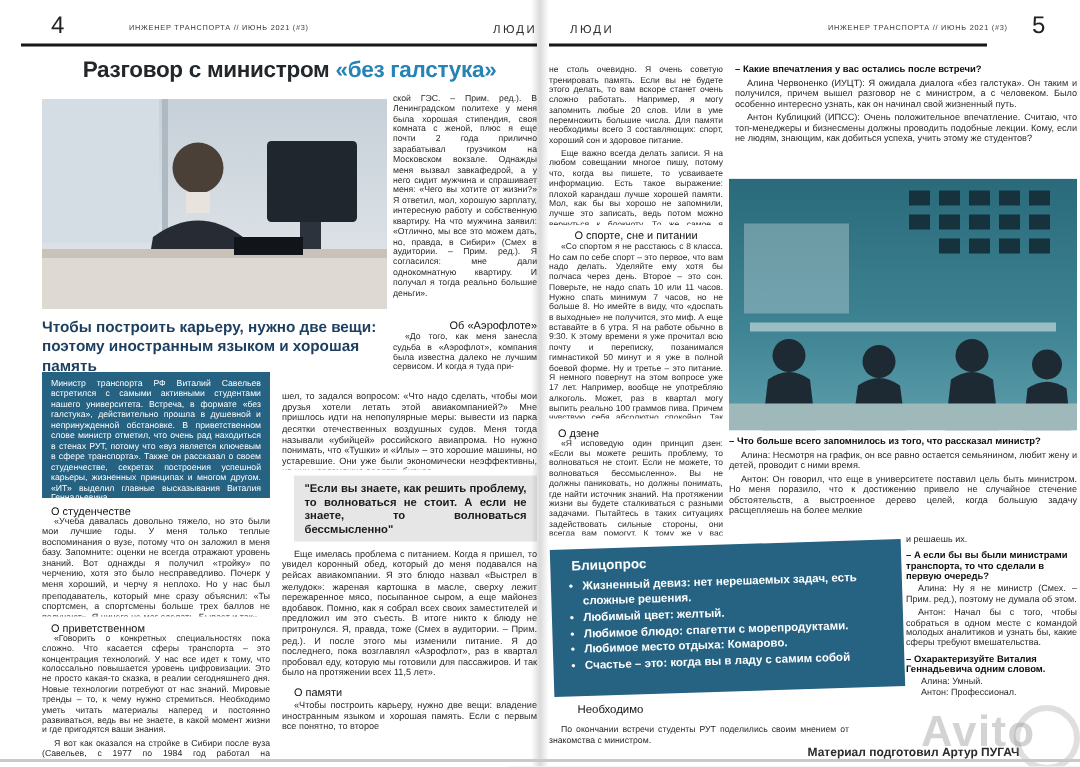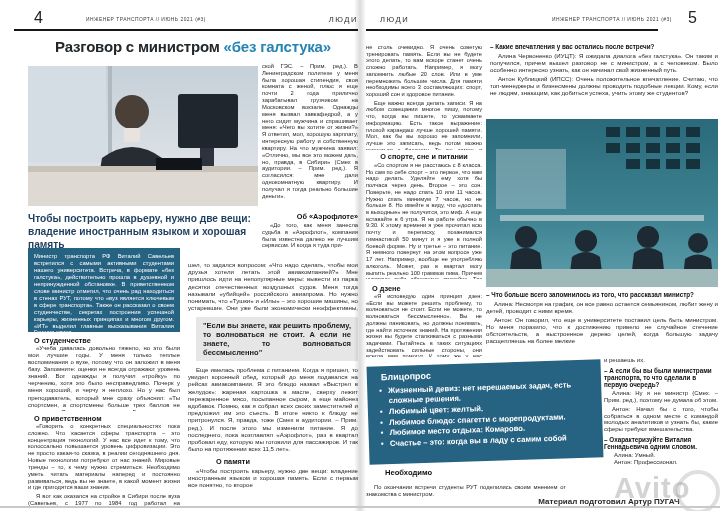--- a/index.html
+++ b/index.html
@@ -8,21 +8,21 @@
   .abs{position:absolute;}
   .hdr-small{font-size:4.9px;letter-spacing:.5px;color:#3a3a3a;text-transform:uppercase;}
   .hdr-sec{font-size:7.6px;letter-spacing:1.6px;color:#2e2e2e;}
   .pagenum{font-size:16px;color:#222;}
   .rule{height:1.6px;background:#161616;}
   .title{font-size:15px;font-weight:bold;color:#21272b;letter-spacing:-.2px;text-align:center;}
   .title .accent{color:#2583b5;}
   .subhead{font-size:10.2px;line-height:1.28;font-weight:bold;color:#1d3f5f;}
   .navybox{background:#266282;color:#fff;}
   .introbox{padding:5px 6px;font-size:5.8px;line-height:1.2;text-align:justify;overflow:hidden;}
-  .h-sec{font-size:7.3px;font-weight:bold;color:#111;}
+  .h-sec{font-size:7.3px;font-weight:normal;color:#111;}
   .body-t{font-size:6px;line-height:1.18;text-align:justify;overflow:hidden;}
   .body-s{font-size:5.8px;line-height:1.18;text-align:justify;overflow:hidden;}
   .ind{text-indent:8px;}
   p{margin:0 0 2px 0;}
   .quotebox{background:#e6e6e6;color:#1a1a1a;font-weight:bold;font-size:7.5px;line-height:1.2;
             padding:4px 7px;text-align:justify;}
   .photo{overflow:hidden;}
   .qa-q{font-size:6.3px;font-weight:bold;color:#101010;margin-bottom:2px;}
   .qa-a{font-size:6.1px;line-height:1.15;text-align:justify;}
   .blitz{background:#266282;color:#fff;transform:rotate(-1.8deg);padding:6px 10px 6px 12px;}
@@ -64,21 +64,21 @@
       <rect x="172" y="82" width="14" height="22" fill="#2c333c"></rect>
       <circle cx="104" cy="46" r="17" fill="#4a4038"></circle>
       <path d="M66 140 L74 92 Q104 70 134 92 L142 140 Z" fill="#272b34"></path>
       <rect x="96" y="62" width="16" height="14" fill="#e8e4dd"></rect>
       <rect x="0" y="104" width="230" height="36" fill="#ded9d2"></rect>
       <rect x="0" y="100" width="230" height="6" fill="#c8c2b9"></rect>
       <rect x="128" y="92" width="46" height="12" fill="#11151a"></rect>
     </svg>
   </div>
 
-  <div class="abs subhead" style="left:28px;top:212px;width:240px;">Чтобы построить карьеру, нужно две вещи: владение иностранным языком и хорошая память</div>
+  <div class="abs subhead" style="left:28px;top:212px;width:240px;">Чтобы построить карьеру, нужно две вещи: поэтому иностранным языком и хорошая память</div>
 
   <div class="abs navybox introbox" style="left:28px;top:248px;width:152px;height:84px;box-sizing:border-box;">Министр транспорта РФ Виталий Савельев встретился с самыми активными студентами нашего университета. Встреча, в формате «без галстука», действительно прошла в душевной и непринужденной обстановке. В приветственном слове министр отметил, что очень рад находиться в стенах РУТ, потому что «вуз является ключевым в сфере транспорта». Также он рассказал о своем студенчестве, секретах построения успешной карьеры, жизненных принципах и многом другом. «ИТ» выделил главные высказывания Виталия Геннадьевича.</div>
 
   <div class="abs h-sec" style="left:34px;top:336px;">О студенчестве</div>
   <div class="abs body-t ind" style="left:28px;top:345px;width:152px;height:66px;">«Учеба давалась довольно тяжело, но это были мои лучшие годы. У меня только теплые воспоминания о вузе, потому что он заложил в меня базу. Запомните: оценки не всегда отражают уровень знаний. Вот однажды я получил «тройку» по черчению, хотя это было несправедливо. Почерк у меня хороший, и черчу я неплохо. Но у нас был преподаватель, который мне сразу объяснил: «Ты спортсмен, а спортсмены больше трех баллов не получают». Я ничего не мог сделать. Бывает и так».</div>
 
   <div class="abs h-sec" style="left:34px;top:414px;">О приветственном</div>
   <div class="abs" style="left:28px;top:423px;width:152px;height:83px;overflow:hidden;">
     <p class="body-s ind">«Говорить о конкретных специальностях пока сложно. Что касается сферы транспорта – это концентрация технологий. У нас все идет к тому, что колоссально повышается уровень цифровизации. Это не просто какая-то сказка, в реалии сегодняшнего дня. Новые технологии потребуют от нас знаний. Мировые тренды – то, к чему нужно стремиться. Необходимо уметь читать материалы наперед и постоянно развиваться, ведь вы не знаете, в какой момент жизни и где пригодятся ваши знания.</p>
     <p class="body-s ind">Я вот как оказался на стройке в Сибири после вуза (Савельев, с 1977 по 1984 год работал на строительстве Саяно-Шушен-</p>
@@ -88,21 +88,21 @@
 
   <div class="abs h-sec" style="left:262px;top:212px;width:96px;text-align:right;">Об «Аэрофлоте»</div>
   <div class="abs body-s ind" style="left:262px;top:222px;width:96px;height:34px;">«До того, как меня занесла судьба в «Аэрофлот», компания была известна далеко не лучшим сервисом. И когда я туда при-</div>
 
   <div class="abs body-t" style="left:188px;top:261px;width:170px;height:52px;font-size:6.1px;">шел, то задался вопросом: «Что надо сделать, чтобы мои друзья хотели летать этой авиакомпанией?» Мне пришлось идти на непопулярные меры: вывести из парка десятки отечественных воздушных судов. Меня тогда называли «убийцей» российского авиапрома. Но нужно понимать, что «Тушки» и «Илы» – это хорошие машины, но устаревшие. Они уже были экономически неэффективны, на них невозможно сделать бизнес.</div>
 
   <div class="abs quotebox" style="left:196px;top:317px;width:148px;">"Если вы знаете, как решить проблему, то волноваться не стоит. А если не знаете, то волноваться бессмысленно"</div>
 
   <div class="abs body-t ind" style="left:188px;top:366px;width:170px;height:88px;font-size:6.1px;">Еще имелась проблема с питанием. Когда я пришел, то увидел коронный обед, который до меня подавался на рейсах авиакомпании. Я это блюдо назвал «Выстрел в желудок»: жареная картошка в масле, сверху лежит пережаренное мясо, посыпанное сыром, а еще майонез вдобавок. Помню, как я собрал всех своих заместителей и предложил им это съесть. В итоге никто к блюду не притронулся. Я, правда, тоже (Смех в аудитории. – Прим. ред.). И после этого мы изменили питание. Я до последнего, пока возглавлял «Аэрофлот», раз в квартал пробовал еду, которую мы готовили для пассажиров. И так было на протяжении всех 11,5 лет».</div>
 
-  <div class="abs h-sec" style="left:196px;top:457px;margin-left:20px;">О памяти</div>
+  <div class="abs h-sec" style="left:196px;top:457px;">О памяти</div>
   <div class="abs body-t ind" style="left:188px;top:467px;width:170px;height:28px;font-size:6.1px;">«Чтобы построить карьеру, нужно две вещи: владение иностранным языком и хорошая память. Если с первым все понятно, то второе</div>
 
   <div class="abs hdr-sec" style="left:380px;top:15px;">ЛЮДИ</div>
   <div class="abs hdr-small" style="left:552px;top:17px;">ИНЖЕНЕР ТРАНСПОРТА // ИЮНЬ 2021 (#3)</div>
   <div class="abs pagenum" style="left:688px;top:9px;">5</div>
   <div class="abs rule" style="left:366px;top:29px;width:292px;"></div>
 
   <div class="abs" style="left:366px;top:44px;width:116px;height:106px;overflow:hidden;">
     <p class="body-s" style="font-size:5.7px;">не столь очевидно. Я очень советую тренировать память. Если вы не будете этого делать, то вам вскоре станет очень сложно работать. Например, я могу запомнить любые 20 слов. Или в уме перемножить большие числа. Для памяти необходимы всего 3 составляющих: спорт, хороший сон и здоровое питание.</p>
     <p class="body-s ind" style="font-size:5.7px;">Еще важно всегда делать записи. Я на любом совещании многое пишу, потому что, когда вы пишете, то усваиваете информацию. Есть такое выражение: плохой карандаш лучше хорошей памяти. Мол, как бы вы хорошо не запомнили, лучше это записать, ведь потом можно вернуться к блокноту. То же самое я говорю и своим коллегам в Минтрансе. Все это вам поможет качественнее жить».</p>

